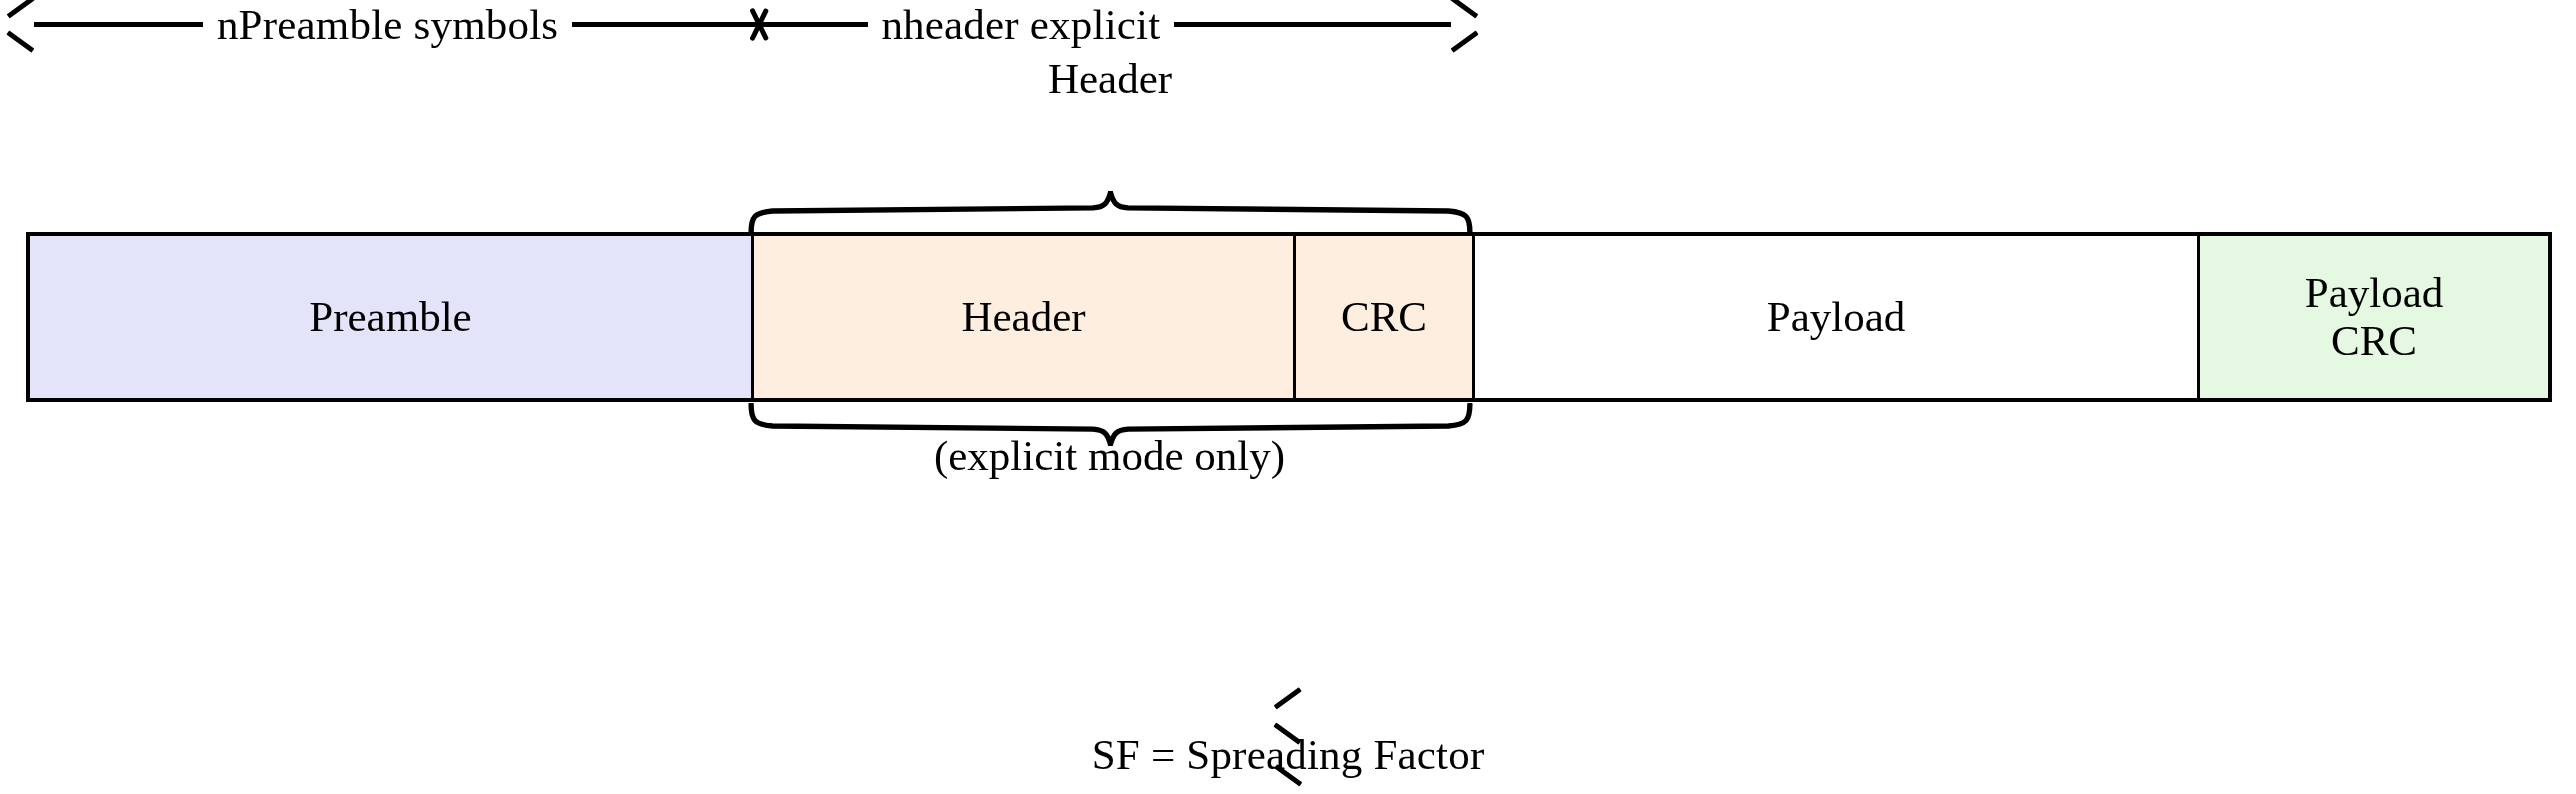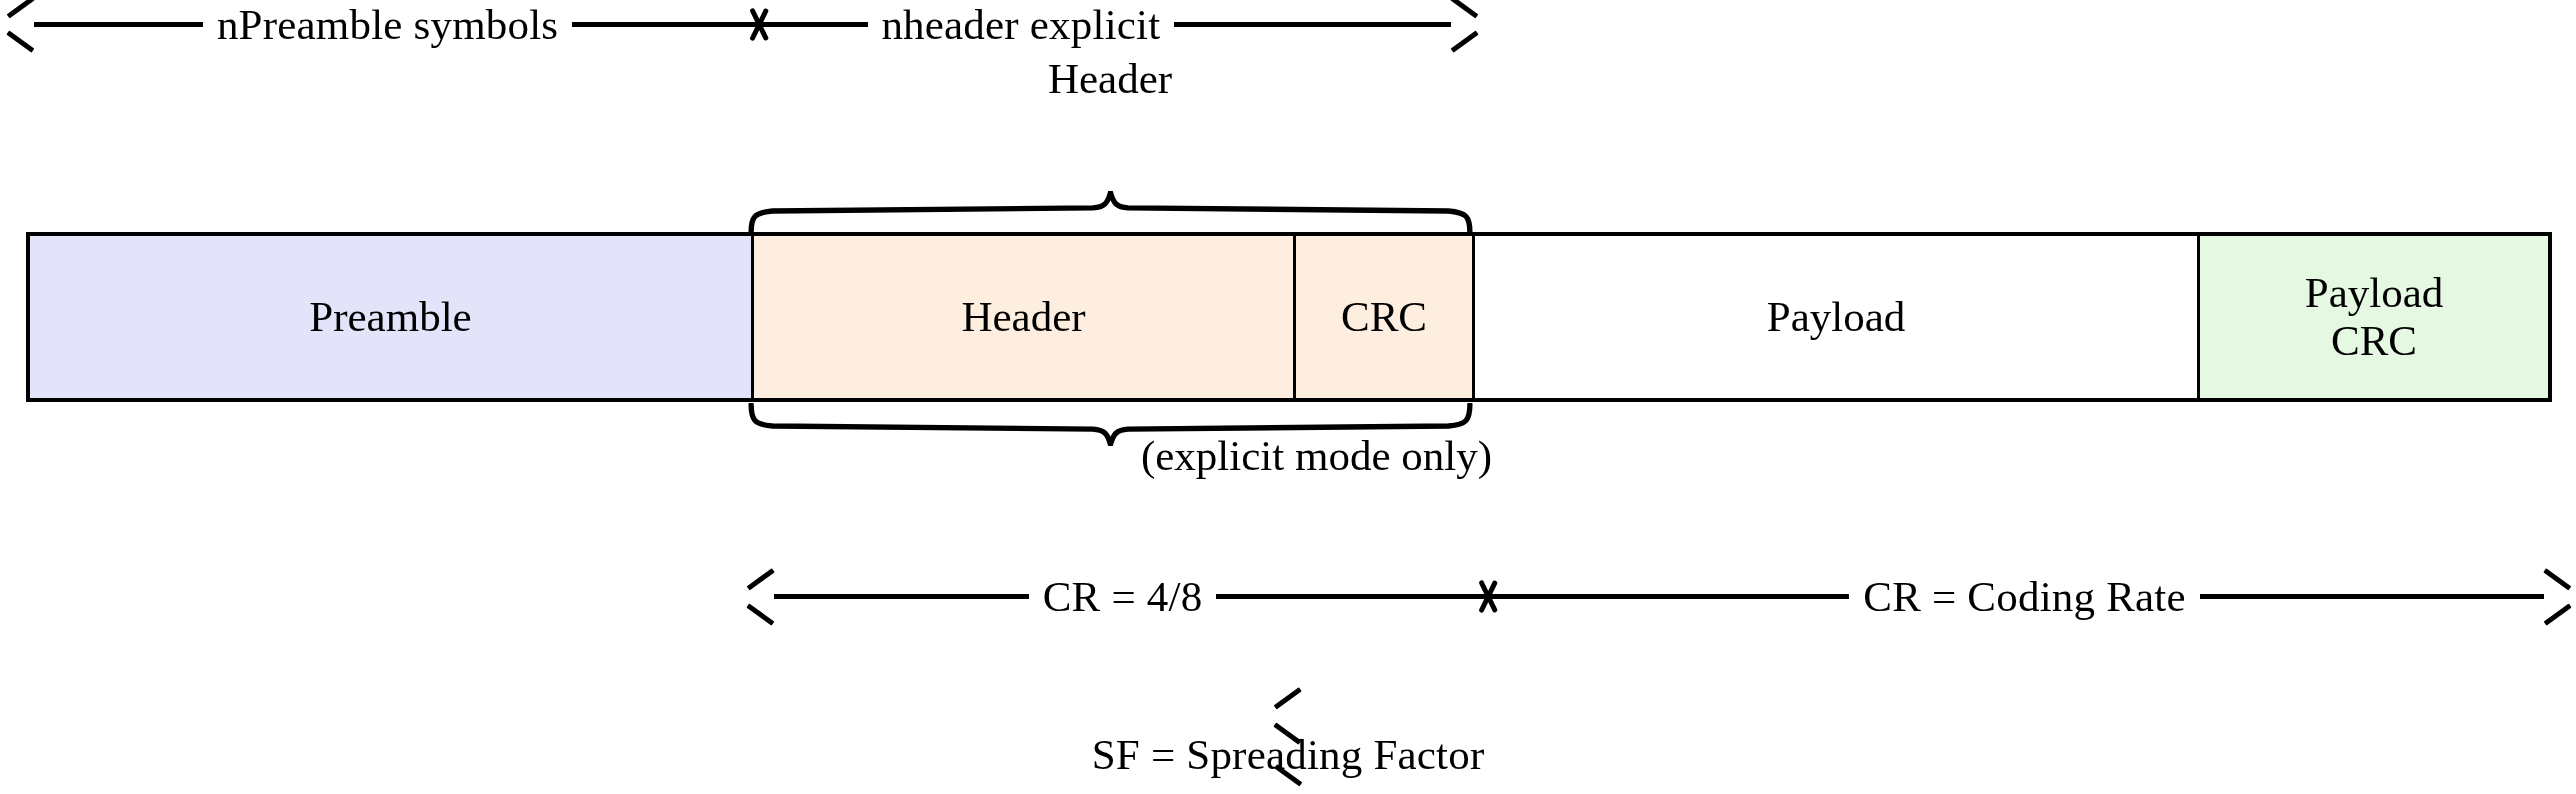--- a/index.html
+++ b/index.html
@@ -188,42 +188,22 @@
     </div>
   </div>
 
   <div class="brace-wrap" style="left:745px; top:403px; width:731px; height:43px;">
     <svg width="731" height="43" viewBox="0 0 956 56" fill="none" xmlns="http://www.w3.org/2000/svg">
       <path d="M8 2 C8 22, 12 28, 36 30 L455 34 C470 35, 474 40, 478 54
                C482 40, 486 35, 501 34 L920 30 C944 28, 948 22, 948 2" stroke="#000" stroke-width="7" stroke-linecap="round" fill="none"></path>
     </svg>
   </div>
 
-  <div class="brace-text" style="left:727px; top:434px; width:765px;text-align:right;">(explicit mode only)</div>
-
-  <div class="arrow-row" style="left:748px; top:569px; width:1822px;">
-
-    <div class="arrow-seg" style="width:723px;">
-      <span class="head left"></span>
-      <span class="line"></span>
-      <span class="arrow-label">CR = 4/8</span>
-      <span class="line"></span>
-    </div>
-
-    <span class="cross">
-        <span class="cross-line"></span>
-      </span>
-
-    <div class="arrow-seg" style="flex:1 1 auto;">
-      <span class="line"></span>
-      <span class="arrow-label">CR = Coding Rate</span>
-      <span class="line"></span>
-      <span class="head right"></span>
-    </div>
-  </div>
+  <div class="brace-text" style="left:727px; top:434px; width:765px;">(explicit mode only)</div>
+
 
   <div class="arrow-row" style="left:6.1px; top:699px; width:2564px;flex-direction:column;">
     <span class="head left"></span>
     <span class="line"></span>
     <span class="arrow-label">SF = Spreading Factor</span>
     <span class="line"></span>
     <span class="head right"></span>
   </div>
 
 </div>

